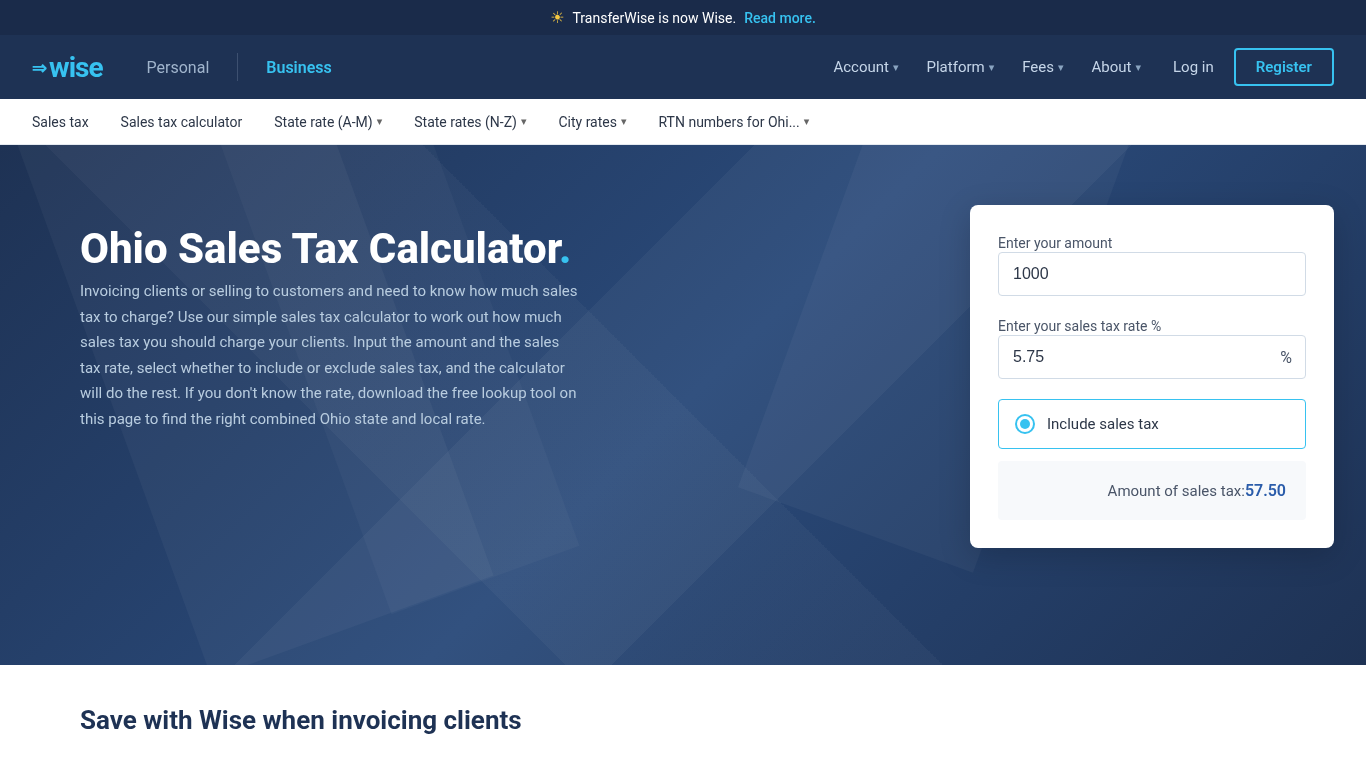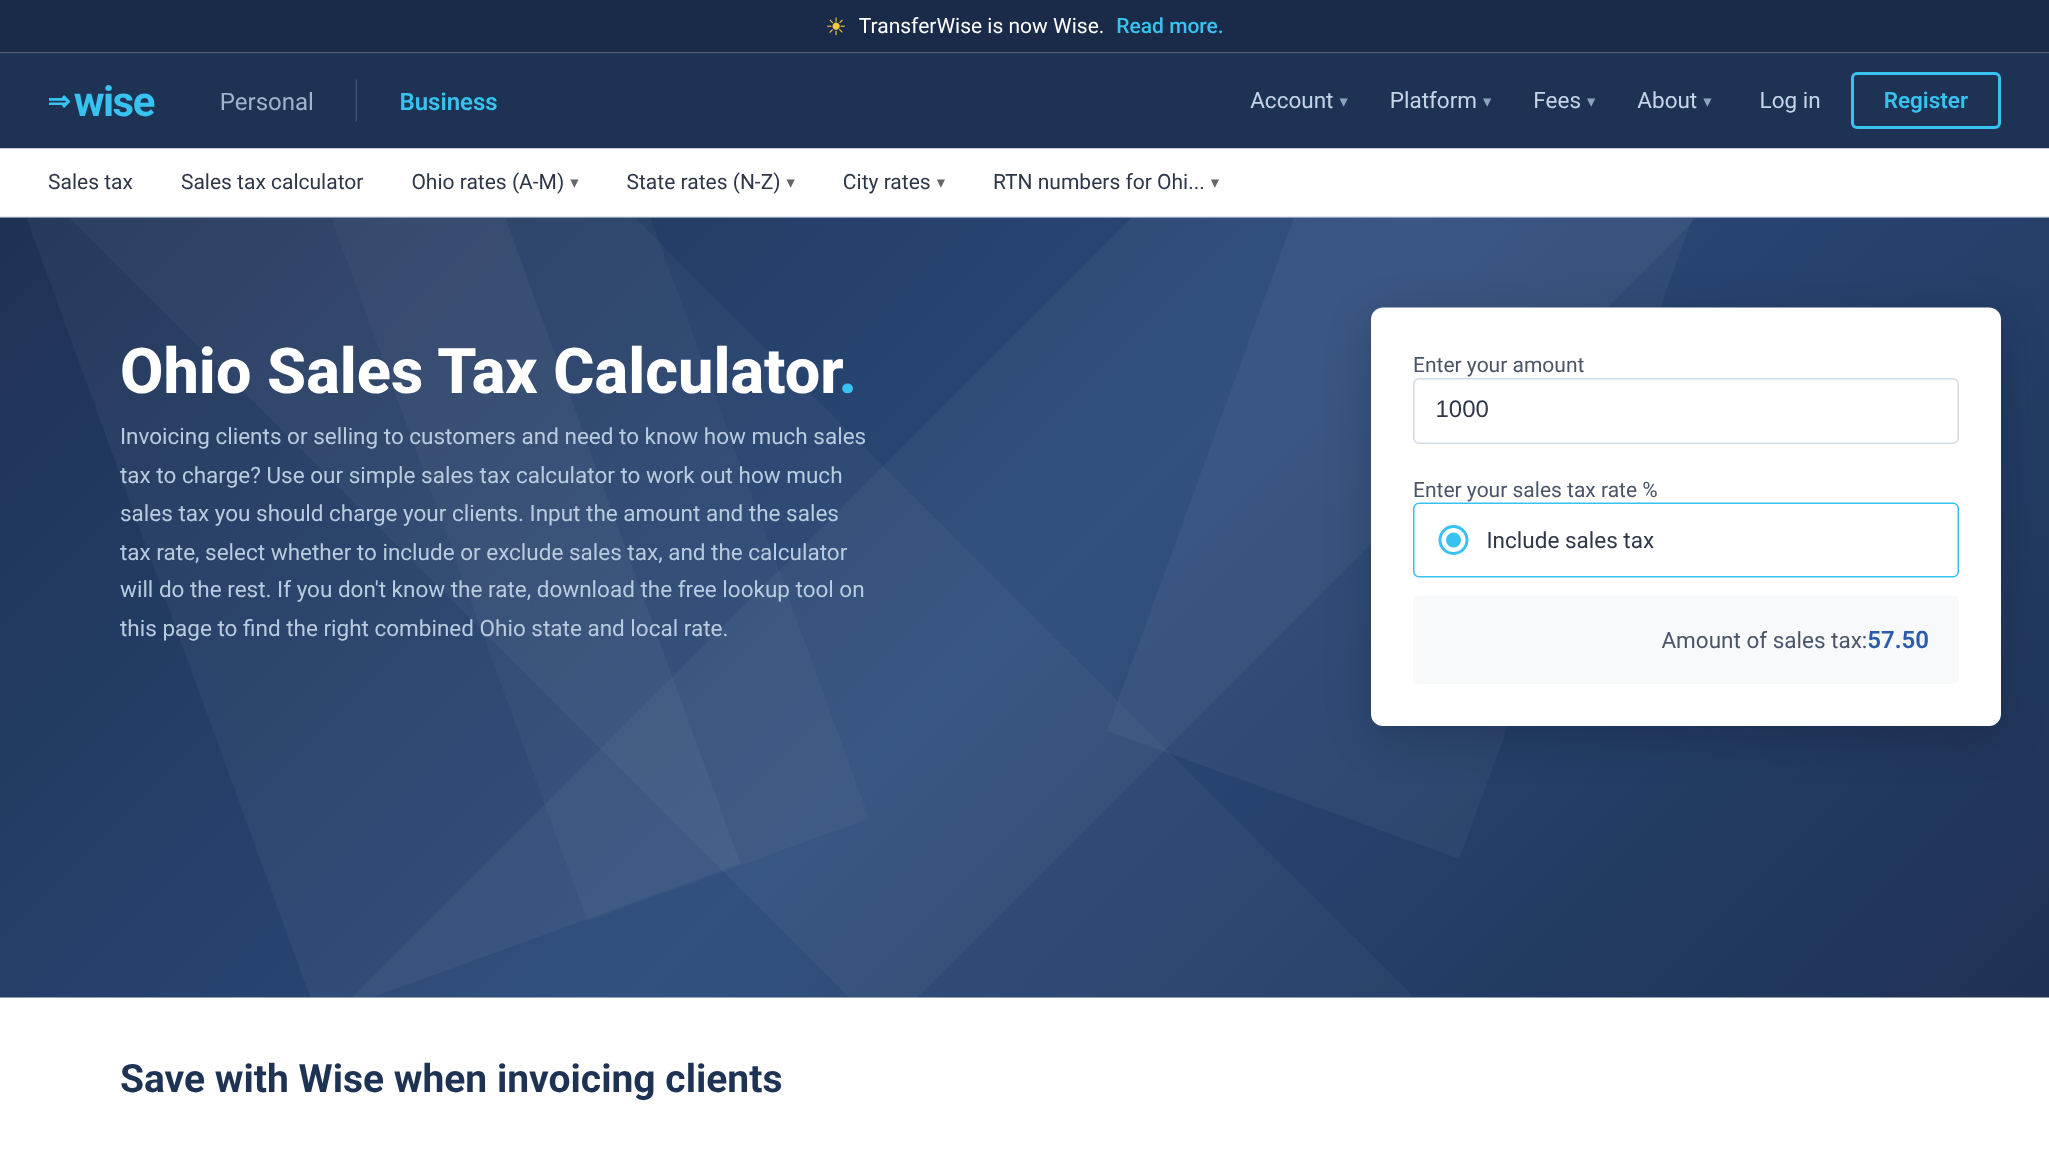--- a/index.html
+++ b/index.html
@@ -165,21 +165,21 @@
     }
     .hero-desc {
       color: #b8ccdf;
       font-size: 15px;
       line-height: 1.7;
       max-width: 500px;
     }
     .hero-right {
       margin-left: auto;
       z-index: 1;
-      width: 420px;
+      width: 364px;
       flex-shrink: 0;
     }
 
     
     .calc-card {
       background: #fff;
       border-radius: 8px;
       padding: 28px;
       box-shadow: 0 8px 32px rgba(0,0,0,0.18);
     }
@@ -355,21 +355,21 @@
 </nav>
 
 <div class="sub-nav">
   <a class="sub-nav-link" href="#">
     <span>Sales tax</span>
   </a>
   <a class="sub-nav-link" href="#">
     <span>Sales tax calculator</span>
   </a>
   <a class="sub-nav-link" href="#">
-    <span>Ohio rates (A-M)</span>
+    <span>State rate (A-M)</span>
     <span class="chevron">▾</span>
   </a>
   <a class="sub-nav-link" href="#">
     <span>State rates (N-Z)</span>
     <span class="chevron">▾</span>
   </a>
   <a class="sub-nav-link" href="#">
     <span>City rates</span>
     <span class="chevron">▾</span>
   </a>
@@ -392,20 +392,24 @@
     </h1>
     <p class="hero-desc">Invoicing clients or selling to customers and need to know how much sales tax to charge? Use our simple sales tax calculator to work out how much sales tax you should charge your clients. Input the amount and the sales tax rate, select whether to include or exclude sales tax, and the calculator will do the rest. If you don't know the rate, download the free lookup tool on this page to find the right combined Ohio state and local rate.</p>
   </div>
 
   <div class="hero-right">
     <div class="calc-card">
       <label class="calc-label">Enter your amount</label>
       <input class="calc-input" type="text" value="1000" style="">
 
       <label class="calc-label">Enter your sales tax rate %</label>
+      <div class="calc-input-wrap">
+        <input class="calc-input" type="text" value="5.75" style="">
+        <span class="calc-input-pct">%</span>
+      </div>
 
       <div class="radio-option selected">
         <div class="radio-circle checked"></div>
         <span class="radio-label">Include sales tax</span>
       </div>
 
 
       <div class="calc-results">
         <div class="calc-result-row">
           <span class="result-label">Amount of sales tax:</span>

